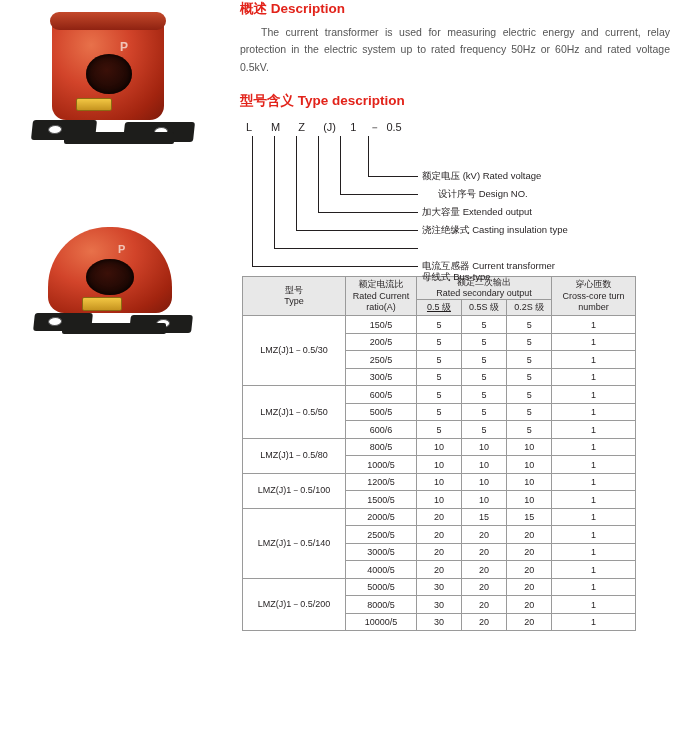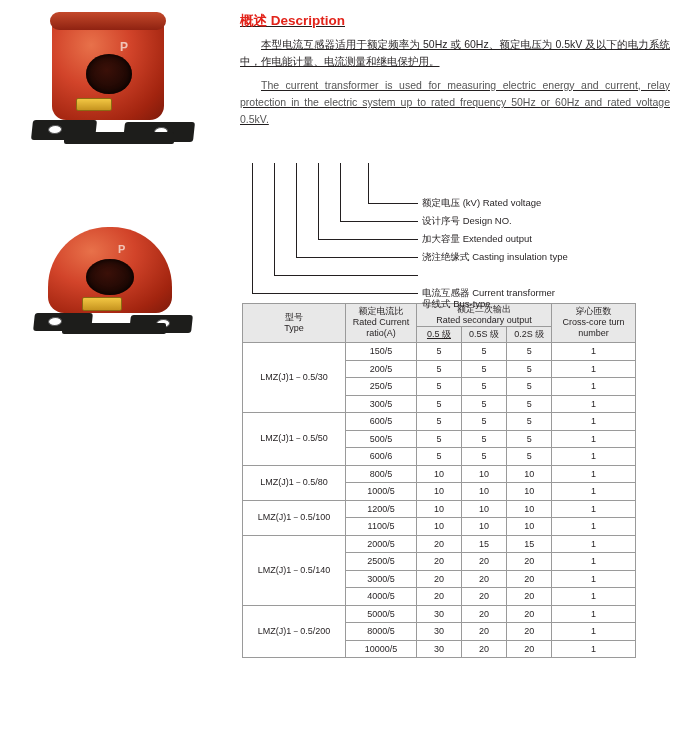--- a/index.html
+++ b/index.html
@@ -167,47 +167,56 @@
       </div>
       <div class="foot" style="left:102px; top:90px; width:62px; height:18px; transform:skewX(-6deg);">
         <div class="hole" style="left:26px;"></div>
       </div>
       <div class="foot" style="left:34px; top:98px; width:104px; height:11px; border-radius:2px;"></div>
     </div>
   </div>
 
   <div class="content">
 
-    <div class="sec-wrap" style="padding-top:12px;text-decoration:underline;">
+    <div class="sec-wrap" style="padding-top:0;">
       <h2 class="sec">概述 Description</h2>
-      <p class="cn">本型电流互感器适用于额定频率为 50Hz 或 60Hz、额定电压为 0.5kV 及以下的电力系统中，作电能计量、电流测量和继电保护用。</p>
       <p class="en">The current transformer is used for measuring electric energy and current, relay protection in the electric system up to rated frequency 50Hz or 60Hz and rated voltage 0.5kV.</p>
     </div>
 
     <div class="sec-wrap" style="margin-top:16px;">
+      <h2 class="sec">型号含义  Type description</h2>
 
       <div class="typedesc">
 
+        <div class="code-row" style="top:2px; left:6px;">
+          <span style="width:22px;">L</span>
+          <span style="width:24px;">M</span>
+          <span style="width:22px;">Z</span>
+          <span style="width:24px;">(J)</span>
+          <span style="width:16px;">1</span>
+          <span style="width:14px;">－</span>
+          <span>0.5</span>
+        </div>
 
         <div class="leader vline" style="left:12px;  top:18px; height:130px;"></div>
         <div class="leader vline" style="left:34px;  top:18px; height:112px;"></div>
         <div class="leader vline" style="left:56px;  top:18px; height:94px;"></div>
         <div class="leader vline" style="left:78px;  top:18px; height:76px;"></div>
         <div class="leader vline" style="left:100px; top:18px; height:58px;"></div>
         <div class="leader vline" style="left:128px; top:18px; height:40px;"></div>
 
         <div class="leader hline" style="left:128px; top:58px;  width:50px;"></div>
         <div class="leader hline" style="left:100px; top:76px;  width:78px;"></div>
         <div class="leader hline" style="left:78px;  top:94px;  width:100px;"></div>
         <div class="leader hline" style="left:56px;  top:112px; width:122px;"></div>
         <div class="leader hline" style="left:34px;  top:130px; width:144px;"></div>
         <div class="leader hline" style="left:12px;  top:148px; width:166px;"></div>
 
         <div class="td-label" style="left:182px; top:52px;">额定电压 (kV) Rated voltage</div>
-        <div class="td-label" style="left:182px; top:70px;">设计序号 Design NO.</div>
+        <div class="td-label" style="left:198px; top:70px;">设计序号 Design NO.</div>
         <div class="td-label" style="left:182px; top:88px;">加大容量 Extended output</div>
         <div class="td-label" style="left:182px; top:106px;">浇注绝缘式 Casting insulation type</div>
         <div class="td-label" style="left:182px; top:124px;margin-top:29px;">母线式 Bus-type</div>
         <div class="td-label" style="left:182px; top:142px;">电流互感器 Current transformer</div>
       </div>
     </div>
 
     <div class="sec-wrap" style="margin-top:2px;">
 
       <div class="tbl-wrap">
@@ -308,21 +317,21 @@
               </tr>
               <tr>
                 <td class="type-cell" rowspan="2">LMZ(J)1－0.5/100</td>
                 <td class="ratio-cell">1200/5</td>
                 <td class="out-cell">10</td>
                 <td class="out-cell">10</td>
                 <td class="out-cell">10</td>
                 <td class="turn-cell">1</td>
               </tr>
               <tr>
-                <td class="ratio-cell">1100/5</td>
+                <td class="ratio-cell">1500/5</td>
                 <td class="out-cell">10</td>
                 <td class="out-cell">10</td>
                 <td class="out-cell">10</td>
                 <td class="turn-cell">1</td>
               </tr>
               <tr>
                 <td class="type-cell" rowspan="4">LMZ(J)1－0.5/140</td>
                 <td class="ratio-cell">2000/5</td>
                 <td class="out-cell">20</td>
                 <td class="out-cell">15</td>

